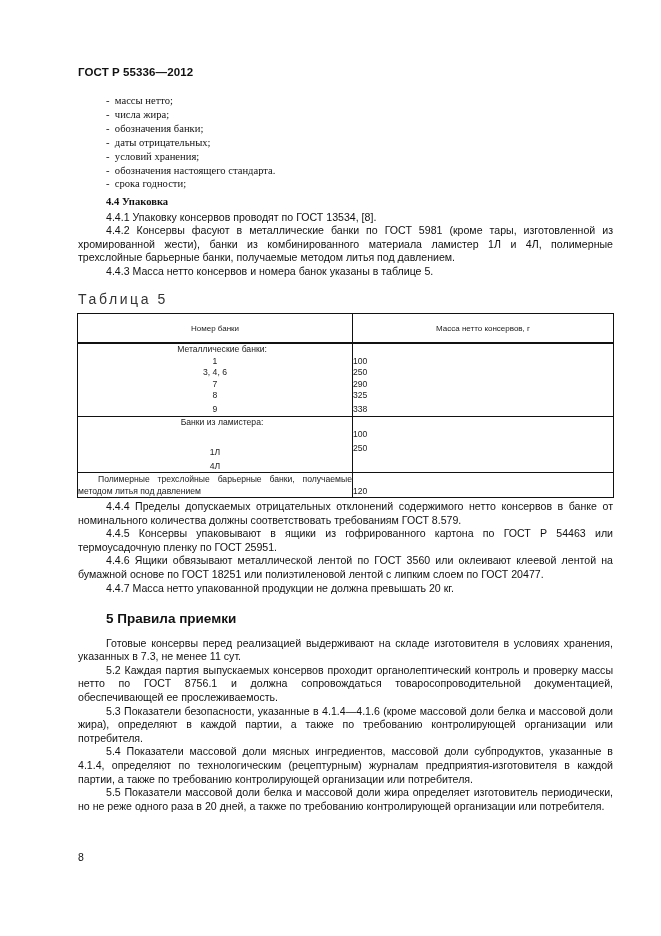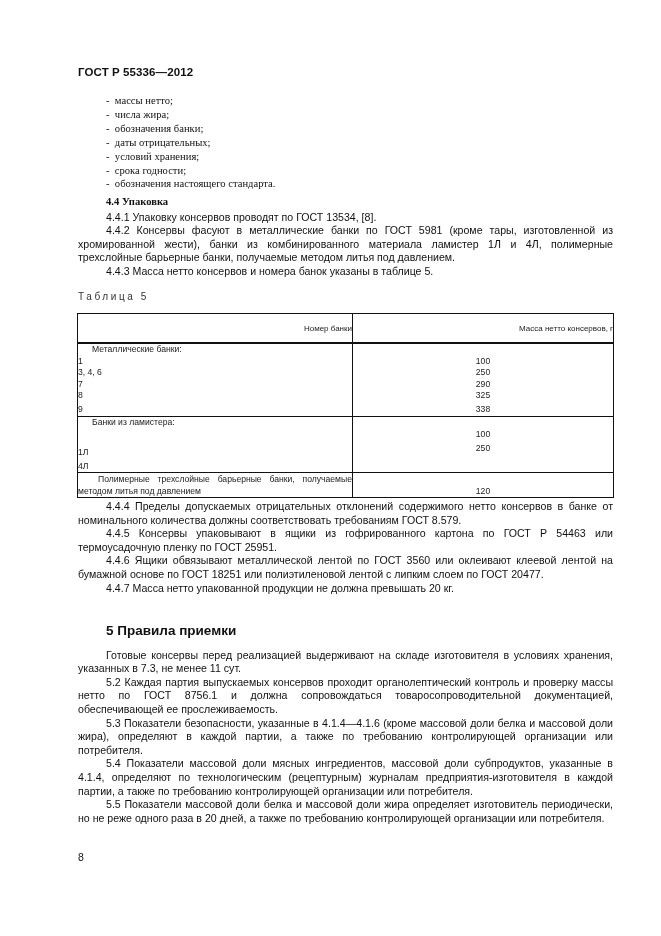--- a/index.html
+++ b/index.html
@@ -4,45 +4,45 @@
 <style>
   html, body { margin:0; padding:0; background:#ffffff; }
   body { width:661px; height:936px; position:relative; overflow:hidden;
          font-family:"Liberation Sans", sans-serif; color:#111; }
   .page-header { position:absolute; left:78px; top:66px; font-weight:bold; font-size:11.5px; letter-spacing:0.1px; }
   .list { position:absolute; left:106px; top:94px; margin:0; padding:0; list-style:none; font-size:10.6px; line-height:13.9px;font-family:Liberation Serif, serif; }
   .list li::before { content:"-  "; white-space:pre; }
   .body-block { position:absolute; left:78px; width:535px; font-size:10.6px; line-height:13.6px; text-align:justify; }
   .para { text-indent:28px; margin:0; }
   .subhead { font-weight:bold; margin:0 0 2px 28px;font-family:Liberation Serif, serif; }
-  .table-caption { position:absolute; left:78px; top:291px; font-size:10px; letter-spacing:2.6px; color:#333; }
+  .table-caption { position:absolute; left:78px; top:291px; font-size:14px; letter-spacing:2.6px; color:#333; }
   table.t5 { position:absolute; left:77px; top:313px; width:537px; border-collapse:collapse; font-size:8.6px; color:#222; }
   table.t5 td, table.t5 th { border:1px solid #111; padding:0; vertical-align:top; font-weight:normal; }
-  table.t5 th { height:28px; vertical-align:middle; text-align:right; font-size:8px; border-bottom:2px solid #111; }
+  table.t5 th { height:28px; vertical-align:middle; text-align:center; font-size:8px; border-bottom:2px solid #111; }
   .col1 { width:274px; }
-  .cell-left { padding:2px 6px 2px 6px; line-height:11.6px; }
+  .cell-left { padding:2px 6px 2px 6px; line-height:11.6px;text-align:center; }
   .cell-left .grp { padding-left:14px; }
-  .cell-right { text-align:center; line-height:11.6px; padding:2px 0; }
+  .cell-right { line-height:11.6px; padding:2px 0; }
   .poly { text-indent:20px; text-align:justify; padding:2px 6px 2px 6px; line-height:12px; }
-  .section-title { font-weight:bold; font-size:13.5px; margin:12px 0 0 28px; }
+  .section-title { font-weight:bold; font-size:13.5px; margin:0 0 0 28px; }
   .page-num { position:absolute; left:78px; top:851px; font-size:10.5px; }
 </style>
 </head>
 <body>
 
 <div class="page-header">ГОСТ Р 55336—2012</div>
 
 <ul class="list">
   <li>массы нетто;</li>
   <li>числа жира;</li>
   <li>обозначения банки;</li>
   <li>даты отрицательных;</li>
   <li>условий хранения;</li>
+  <li>обозначения настоящего стандарта.</li>
   <li>срока годности;</li>
-  <li>обозначения настоящего стандарта.</li>
 </ul>
 
 <div class="body-block" style="top:195px;">
   <p class="subhead">4.4  Упаковка</p>
   <p class="para">4.4.1  Упаковку консервов проводят по ГОСТ 13534, [8].</p>
   <p class="para">4.4.2  Консервы фасуют в металлические банки по ГОСТ 5981 (кроме тары, изготовленной из хромированной жести), банки из комбинированного материала ламистер 1Л и 4Л, полимерные трехслойные барьерные банки, получаемые методом литья под давлением.</p>
   <p class="para">4.4.3  Масса нетто консервов и номера банок указаны в таблице 5.</p>
 </div>
 
 <div class="table-caption">Таблица 5</div>

